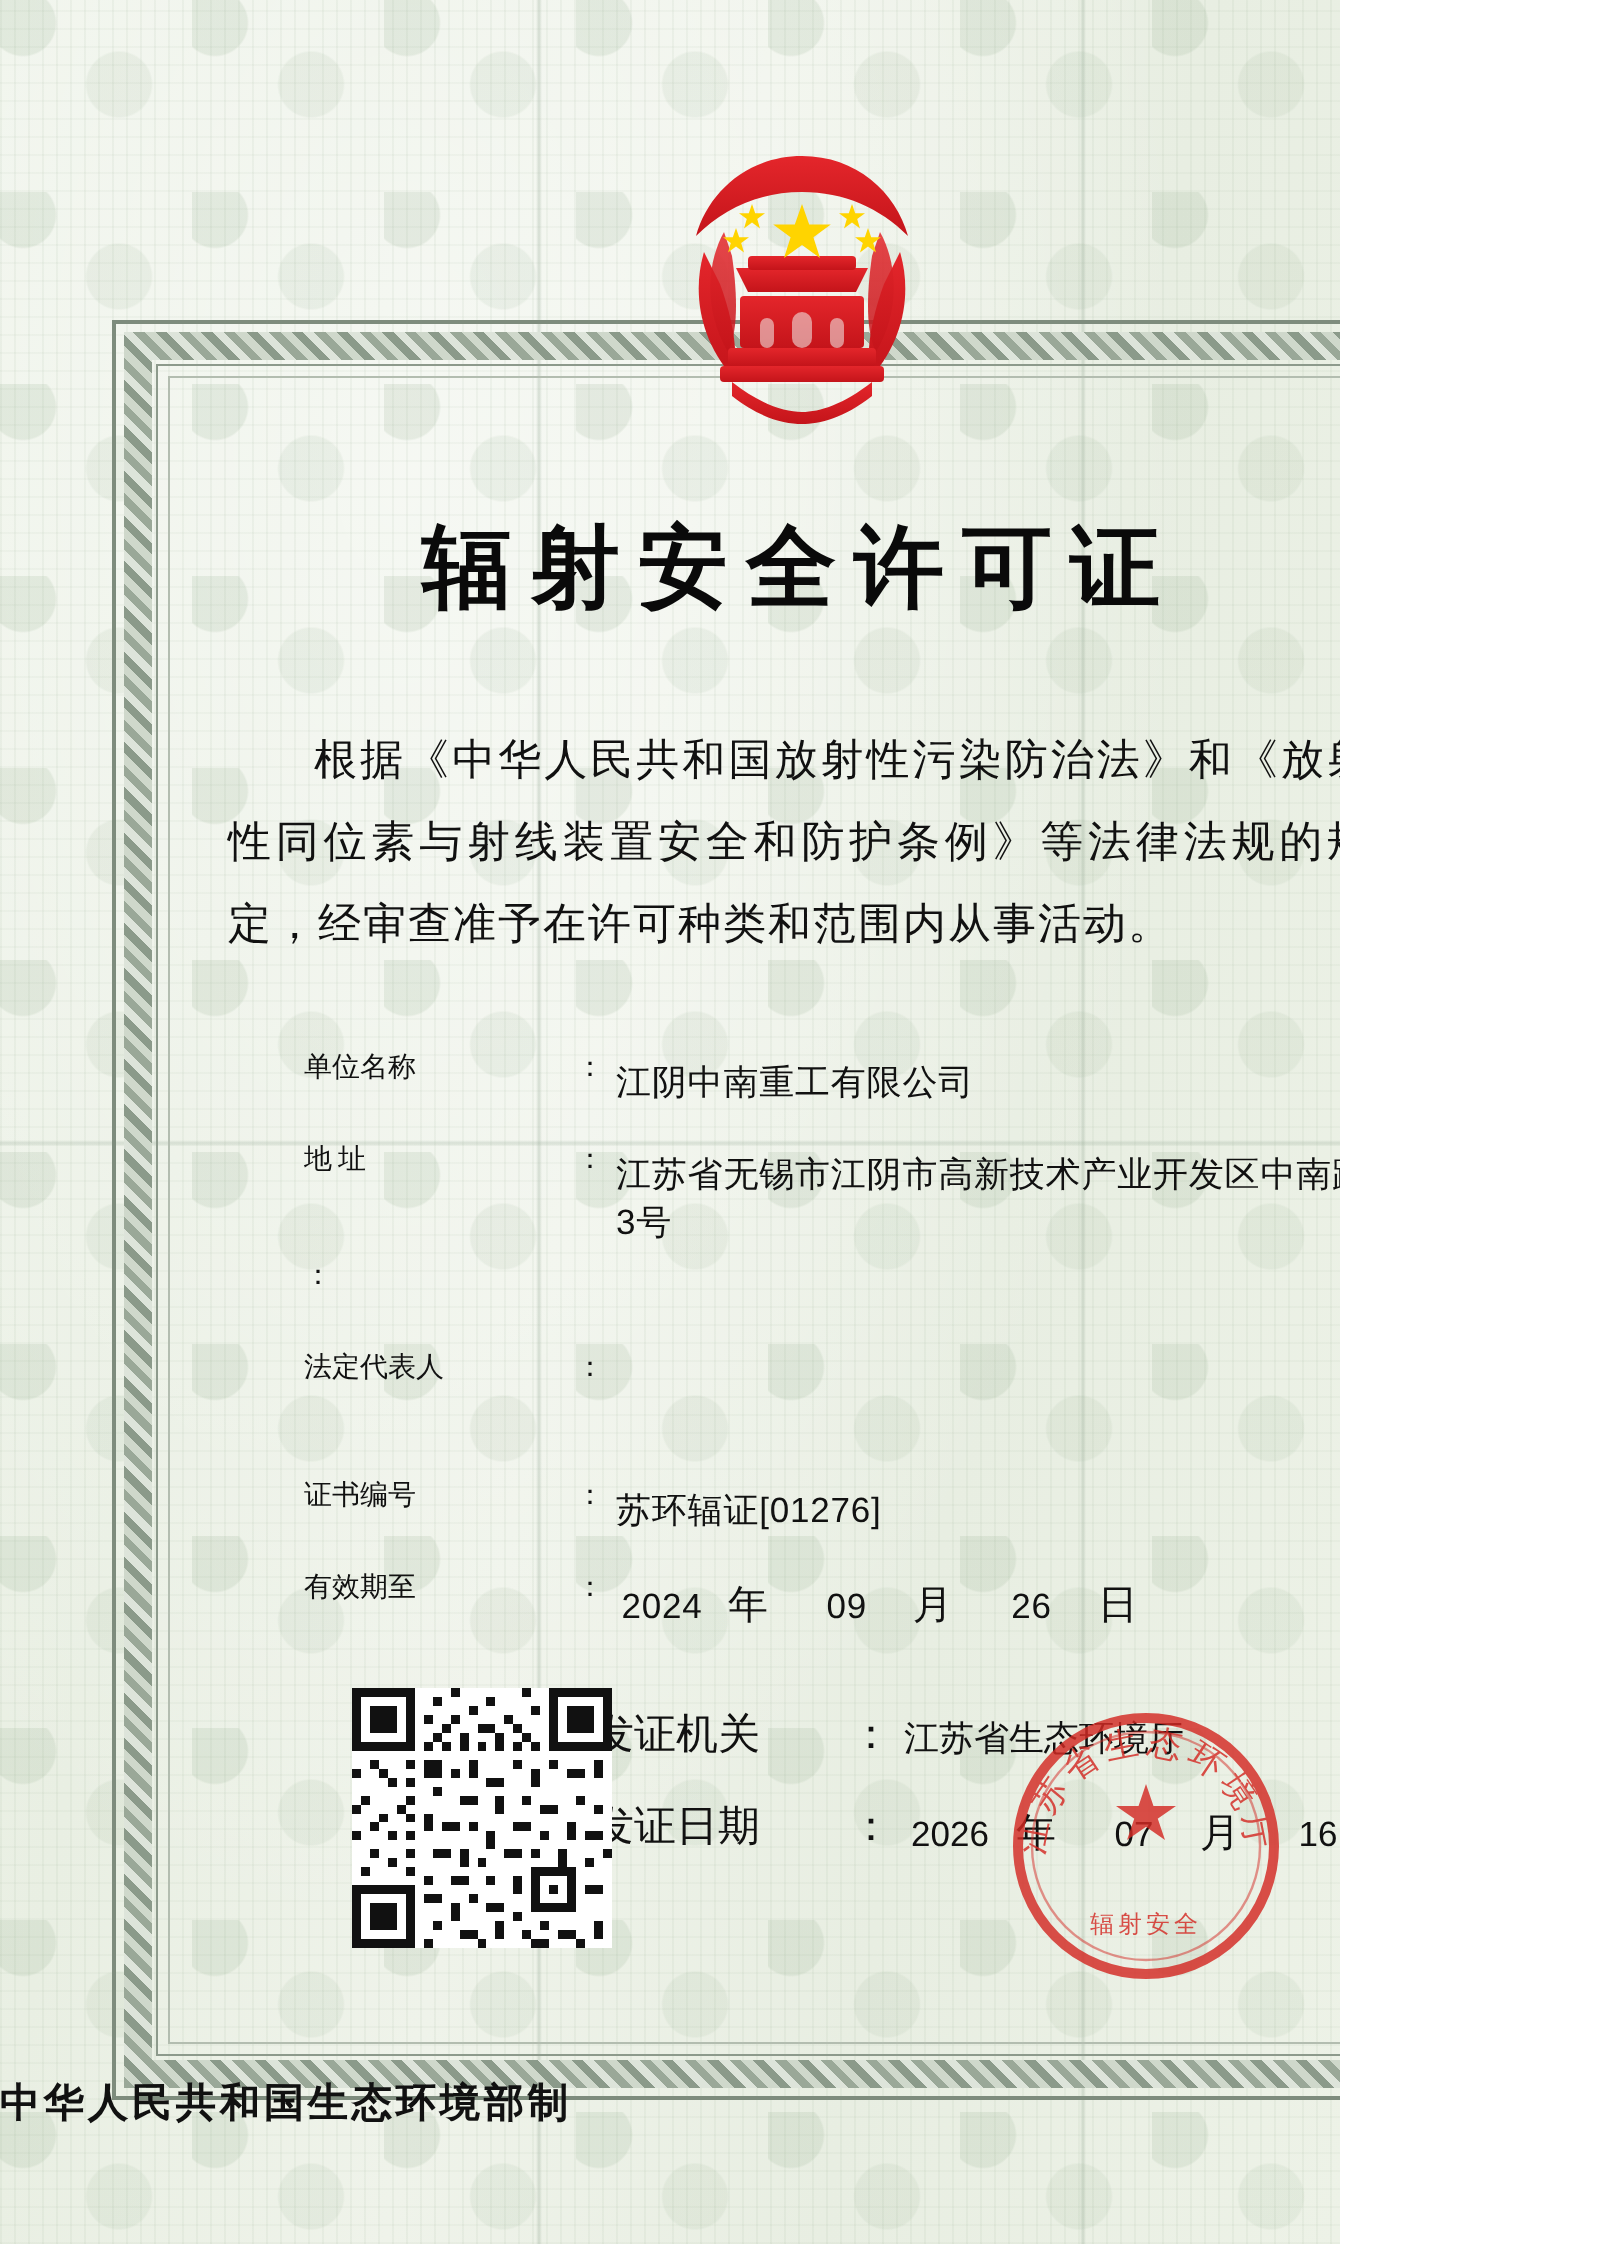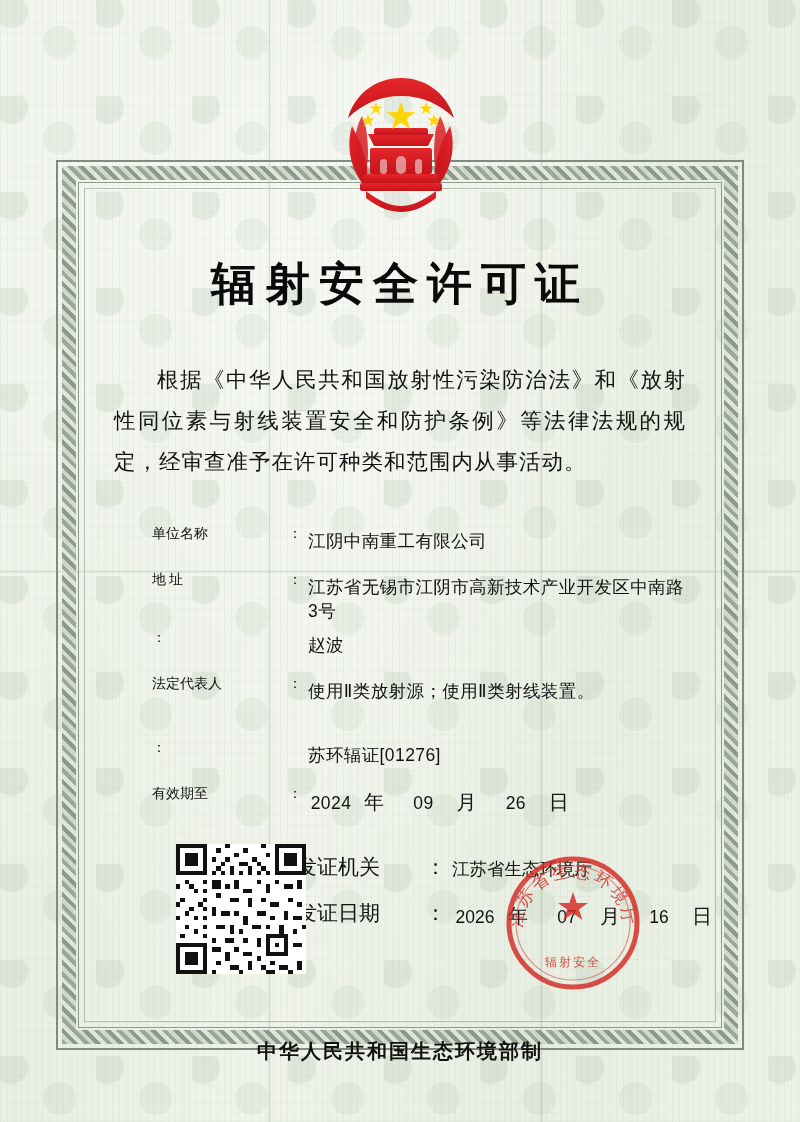--- a/index.html
+++ b/index.html
@@ -12,21 +12,21 @@
     height: 1122px;
     font-family: "Liberation Serif", "DejaVu Serif", serif;
     position: relative;
     overflow: hidden;
   }
 
   
   #certificate {
     position: absolute;
     left: 0; top: 0;
-    width: 800px; height: 1122px;
+    width: 670px; height: 1122px;
     background:
       radial-gradient(ellipse at 30% 20%, rgba(255,255,255,0.55) 0%, rgba(255,255,255,0) 60%),
       linear-gradient(100deg, #eef3e9 0%, #e9efe3 22%, #eff3ea 45%, #e8eee2 70%, #edf2e7 100%);
     overflow: hidden;
   }
 
   
   .texture {
     position: absolute;
     left: 0; top: 0; right: 0; bottom: 0;
@@ -222,21 +222,21 @@
     width: 150px; height: 150px;
     z-index: 7;
     opacity: 0.82;
     pointer-events: none;
   }
 
   .footer {
     position: absolute;
     left: 0; right: 0;
     top: 1038px;
-    text-align: center;
+    text-align: left;
     font-size: 20px;
     font-weight: bold;
     letter-spacing: 2px;
     color: #111;
     z-index: 5;
   }
 </style>
 </head>
 <body>
 
@@ -322,37 +322,38 @@
           </span>
           <span class="colon">：</span>
         </div>
         <div class="field-value">江苏省无锡市江阴市高新技术产业开发区中南路3号</div>
       </div>
 
       <div class="field-row">
         <div class="field-label">
           <span class="colon">：</span>
         </div>
-        <div class="field-value">赵波</div>
       </div>
 
       <div class="field-row">
         <div class="field-label">
           <span class="lbl-text">
             <span>法定代表人</span>
           </span>
           <span class="colon">：</span>
         </div>
-        <div class="field-value">使用Ⅱ类放射源；使用Ⅱ类射线装置。</div>
       </div>
 
       <div class="gap-sm"></div>
 
       <div class="field-row">
         <div class="field-label">
+          <span class="lbl-text">
+            <span>证书编号</span>
+          </span>
           <span class="colon">：</span>
         </div>
         <div class="field-value">苏环辐证[01276]</div>
       </div>
 
       <div class="field-row date-row">
         <div class="field-label">
           <span class="lbl-text">
             <span>有效期至</span>
           </span>

